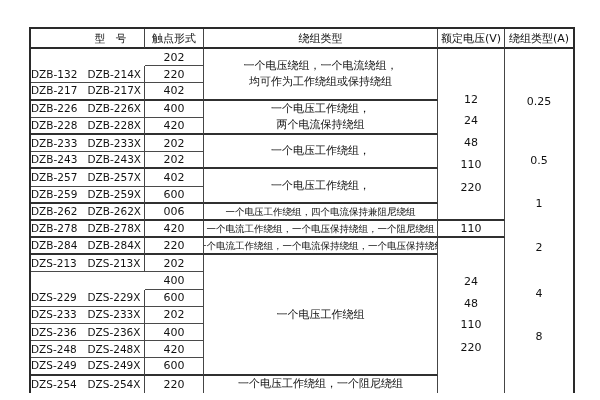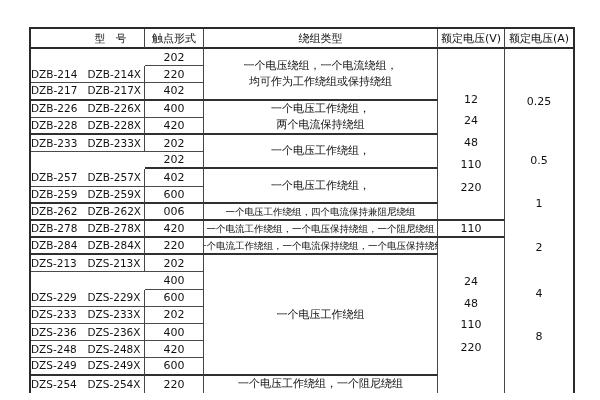--- a/index.html
+++ b/index.html
@@ -40,41 +40,45 @@
 <div class="cont-label">续表</div>
 
 <div class="tbl">
 
   <div class="c hd model" style="grid-area:1/1">
       <span class="hdr-model-text" style="flex:none">型　号</span>
     </div>
   <div class="c hd" style="grid-area:1/2">触点形式</div>
   <div class="c hd" style="grid-area:1/3">绕组类型</div>
   <div class="c hd" style="grid-area:1/4">额定电压(V)</div>
-  <div class="c hd lastcol" style="grid-area:1/5">额定电压(A)</div>
+  <div class="c hd lastcol" style="grid-area:1/5">绕组类型(A)</div>
 
   <div class="c model" style="grid-area:3/1">
-      <span>DZB-214</span>
+      <span>DZB-132</span>
       <span>DZB-214X</span>
     </div>
   <div class="c model hb" style="grid-area:4/1">
       <span>DZB-217</span>
       <span>DZB-217X</span>
     </div>
   <div class="c model" style="grid-area:5/1">
       <span>DZB-226</span>
       <span>DZB-226X</span>
     </div>
   <div class="c model hb" style="grid-area:6/1">
       <span>DZB-228</span>
       <span>DZB-228X</span>
     </div>
   <div class="c model" style="grid-area:7/1">
       <span>DZB-233</span>
       <span>DZB-233X</span>
+    </div>
+  <div class="c model hb" style="grid-area:8/1">
+      <span>DZB-243</span>
+      <span>DZB-243X</span>
     </div>
   <div class="c model" style="grid-area:9/1">
       <span>DZB-257</span>
       <span>DZB-257X</span>
     </div>
   <div class="c model hb" style="grid-area:10/1">
       <span>DZB-259</span>
       <span>DZB-259X</span>
     </div>
   <div class="c model hb" style="grid-area:11/1">

